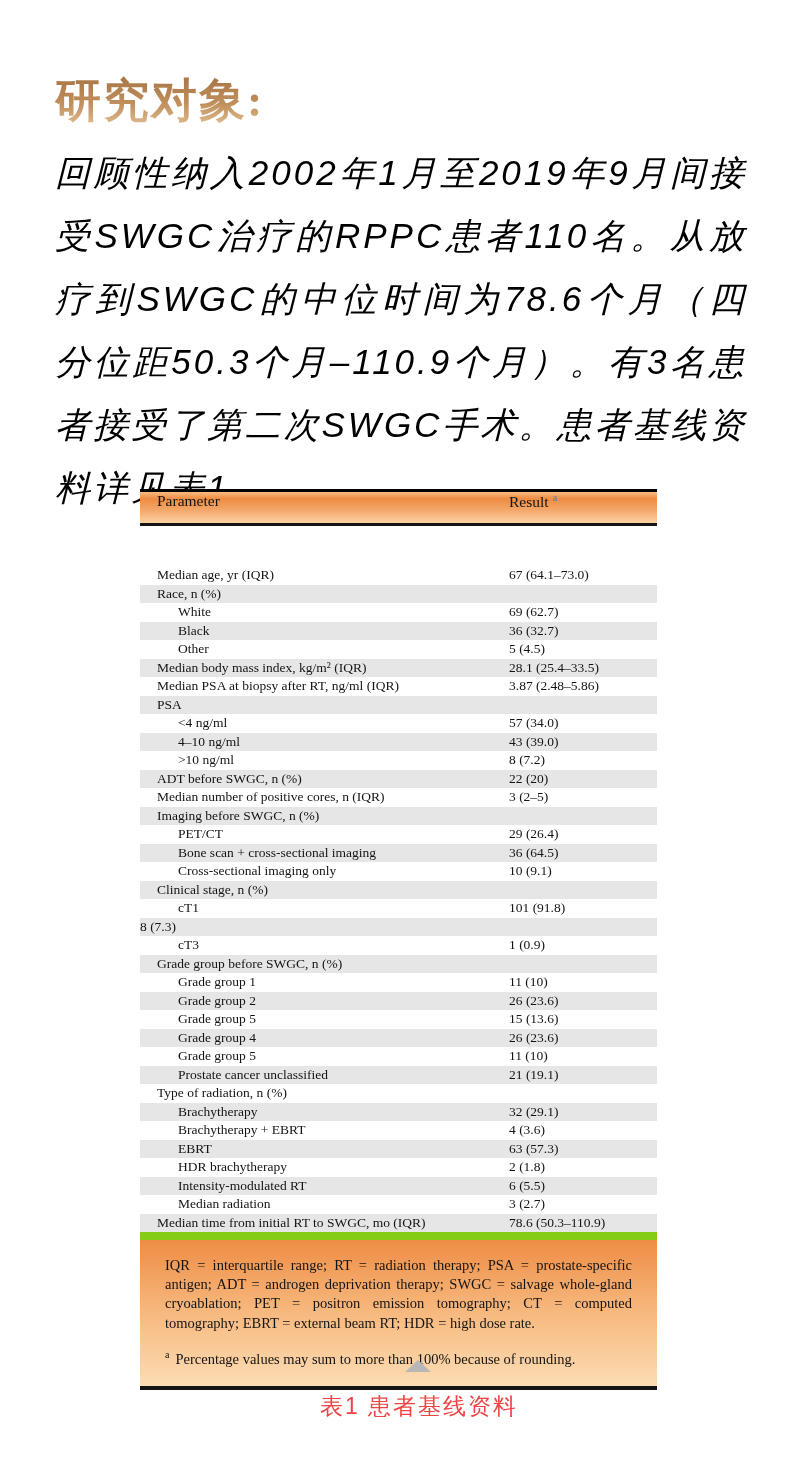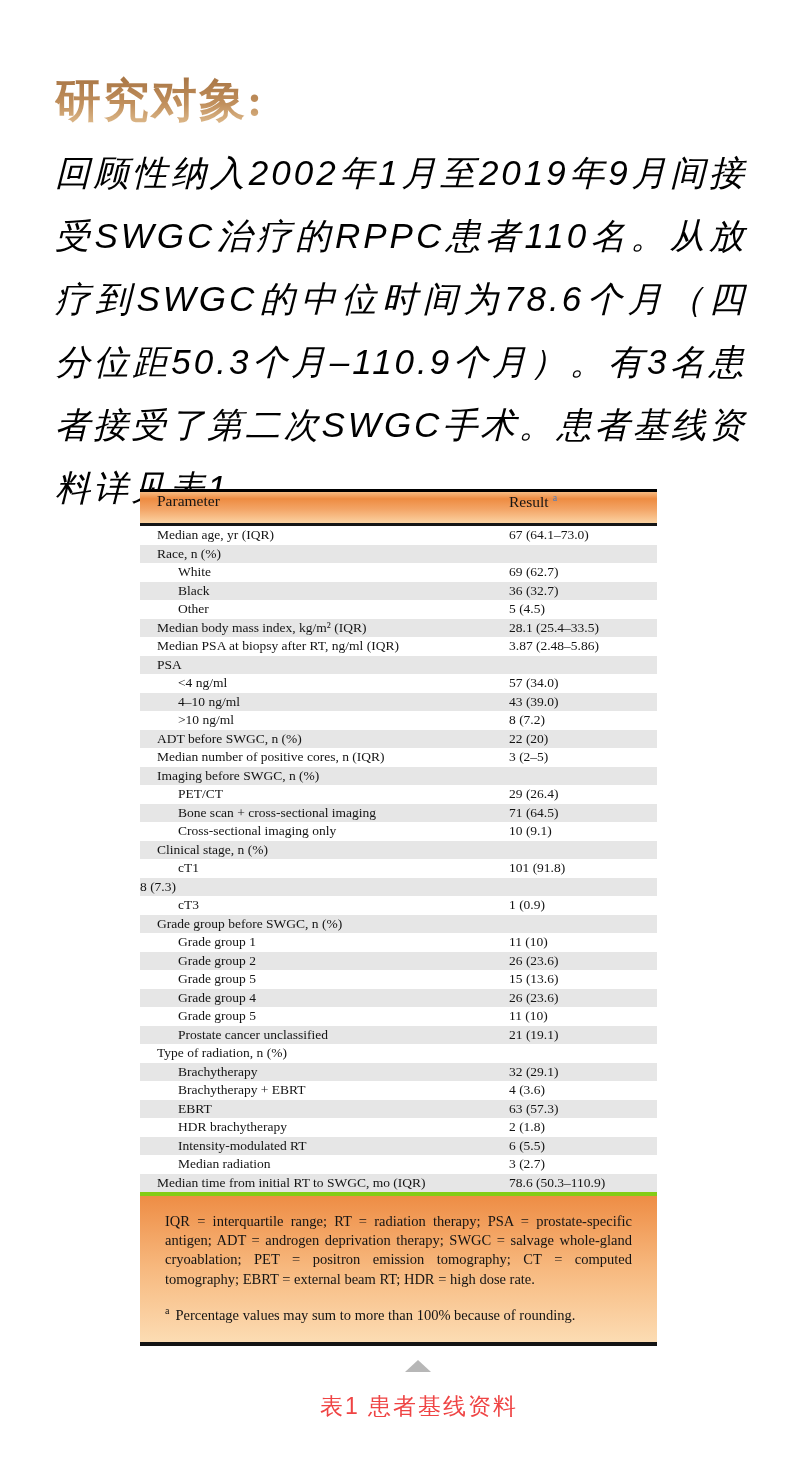--- a/index.html
+++ b/index.html
@@ -38,21 +38,21 @@
     border-top:3px solid #000;
     border-bottom:3px solid #151515;
     background:linear-gradient(180deg,#f7bb82 0%, #ee8c42 22%, #f3a465 55%, #fbd2a2 100%);
     font-size:15.5px;
     gap:16px;
   }
   .col-label { flex:1 1 auto; padding-left:17px; }
   .col-value { width:148px; flex:0 0 148px; }
   .thead sup { font-size:10px; color:#4d7ebf; margin-left:4px; }
 
-  .tbody { border-bottom:4px solid #84cc16; }
+  .tbody { border-bottom:8px solid #84cc16;margin-top:40px; }
   .trow { display:flex; align-items:center; height:18.5px; font-size:13.5px; }
   .trow:nth-child(even) { background:#e6e6e6; }
   .trow.indent .col-label { padding-left:38px; }
 
   .tfoot {
     background:linear-gradient(180deg,#ee8d45 0%, #f7b97f 50%, #fcdcb3 100%);
     border-bottom:4px solid #141414;
     padding:4px 13px 5px 13px;
     font-size:14.5px; line-height:19.2px; text-align:justify;
   }
@@ -148,21 +148,21 @@
           <div class="trow">
             <div class="col-label">Imaging before SWGC, n (%)</div>
             <div class="col-value"></div>
           </div>
           <div class="trow indent">
             <div class="col-label">PET/CT</div>
             <div class="col-value">29 (26.4)</div>
           </div>
           <div class="trow indent">
             <div class="col-label">Bone scan + cross-sectional imaging</div>
-            <div class="col-value">71 (64.5)</div>
+            <div class="col-value">36 (64.5)</div>
           </div>
           <div class="trow indent">
             <div class="col-label">Cross-sectional imaging only</div>
             <div class="col-value">10 (9.1)</div>
           </div>
           <div class="trow">
             <div class="col-label">Clinical stage, n (%)</div>
             <div class="col-value"></div>
           </div>
           <div class="trow indent">

